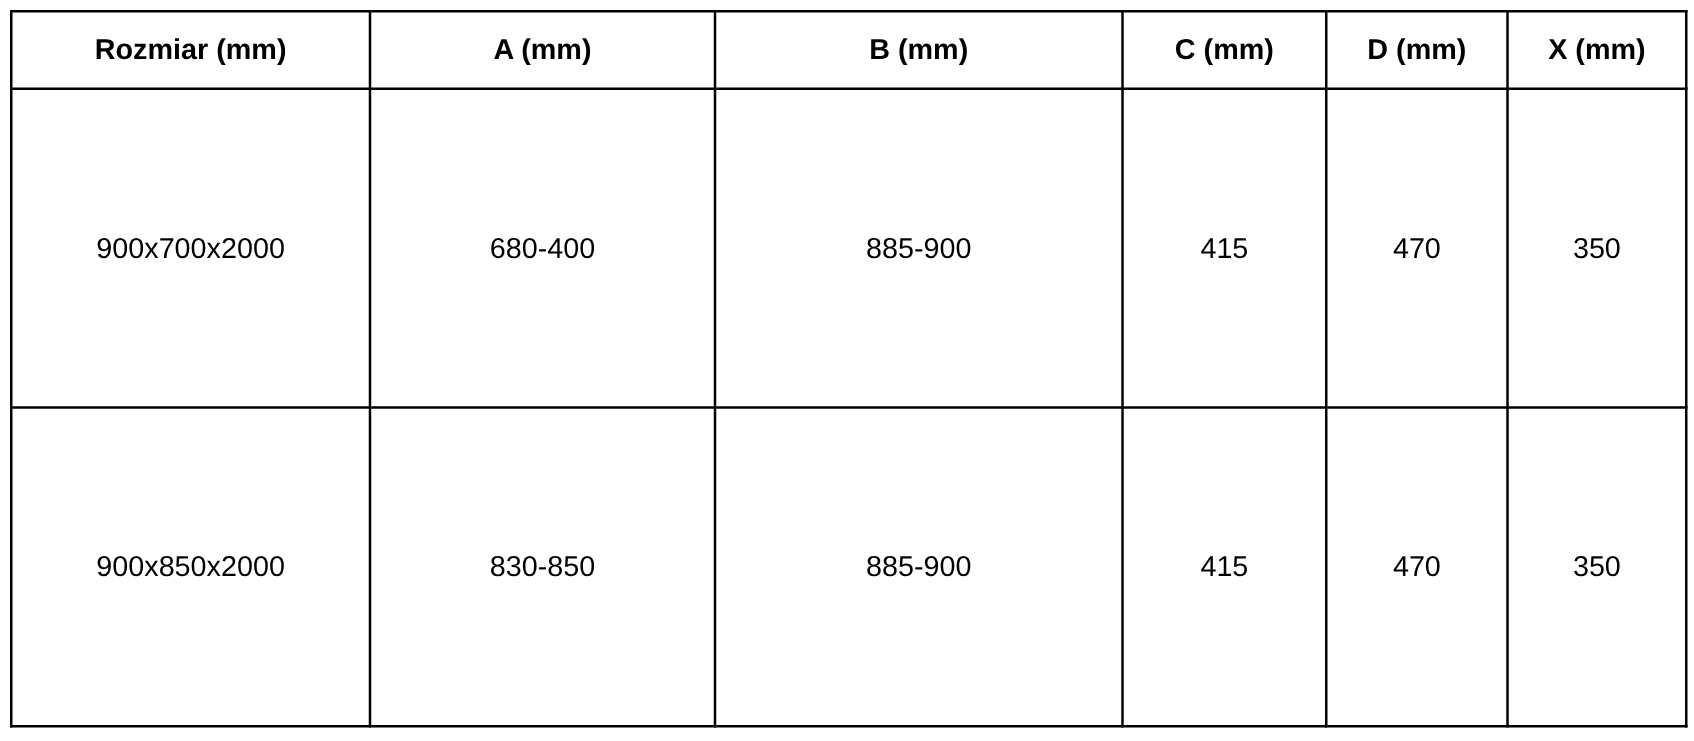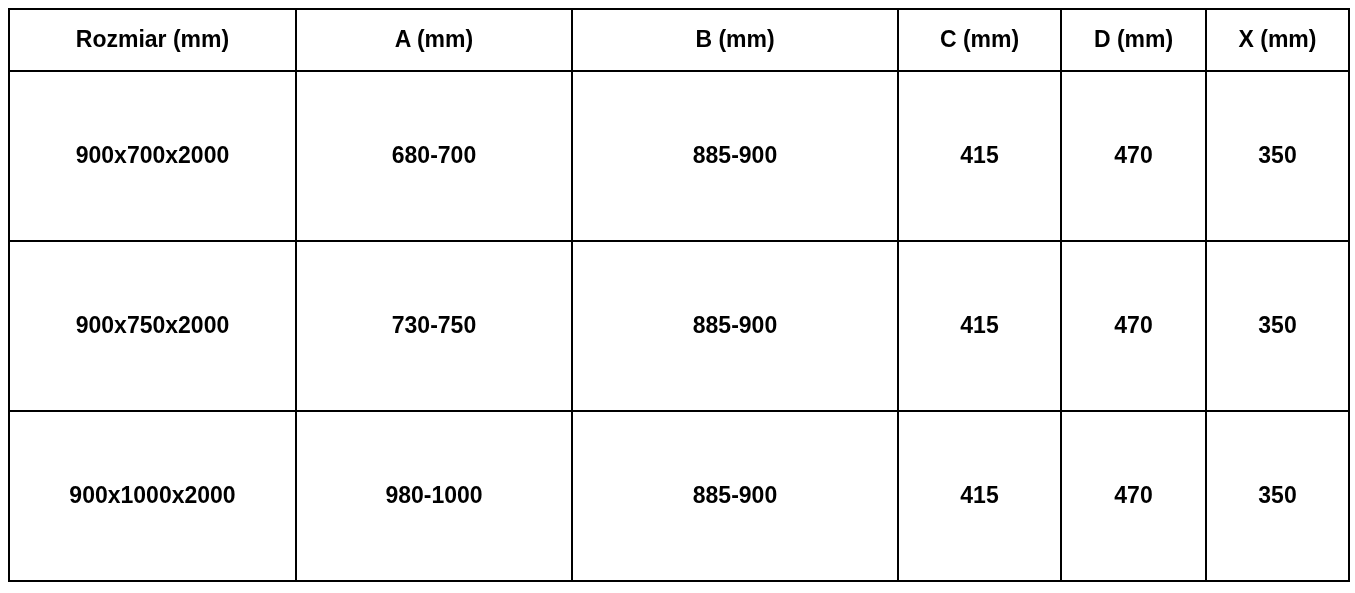--- a/index.html
+++ b/index.html
@@ -37,21 +37,21 @@
     color: #000000;
     background: #ffffff;
     overflow: hidden;
     white-space: nowrap;
   }
   table.size-table th {
     font-weight: bold;
     height: 62px;
   }
   table.size-table td {
-    font-weight: bold;
+    font-weight: normal;
     height: 64px;
   }
   col.c-rozmiar { width: 287px; }
   col.c-a { width: 276px; }
   col.c-b { width: 326px; }
   col.c-c { width: 163px; }
   col.c-d { width: 145px; }
   col.c-x { width: 143px; }
 </style>
 </head>
@@ -73,37 +73,29 @@
         <th>A (mm)</th>
         <th>B (mm)</th>
         <th>C (mm)</th>
         <th>D (mm)</th>
         <th>X (mm)</th>
       </tr>
     </thead>
     <tbody>
       <tr>
         <td>900x700x2000</td>
-        <td>680-700</td>
+        <td>680-400</td>
         <td>885-900</td>
         <td>415</td>
         <td>470</td>
         <td>350</td>
       </tr>
       <tr>
-        <td>900x750x2000</td>
-        <td>730-750</td>
-        <td>885-900</td>
-        <td>415</td>
-        <td>470</td>
-        <td>350</td>
-      </tr>
-      <tr>
-        <td>900x1000x2000</td>
-        <td>980-1000</td>
+        <td>900x850x2000</td>
+        <td>830-850</td>
         <td>885-900</td>
         <td>415</td>
         <td>470</td>
         <td>350</td>
       </tr>
     </tbody>
   </table>
 </div>
 
 </body></html>

